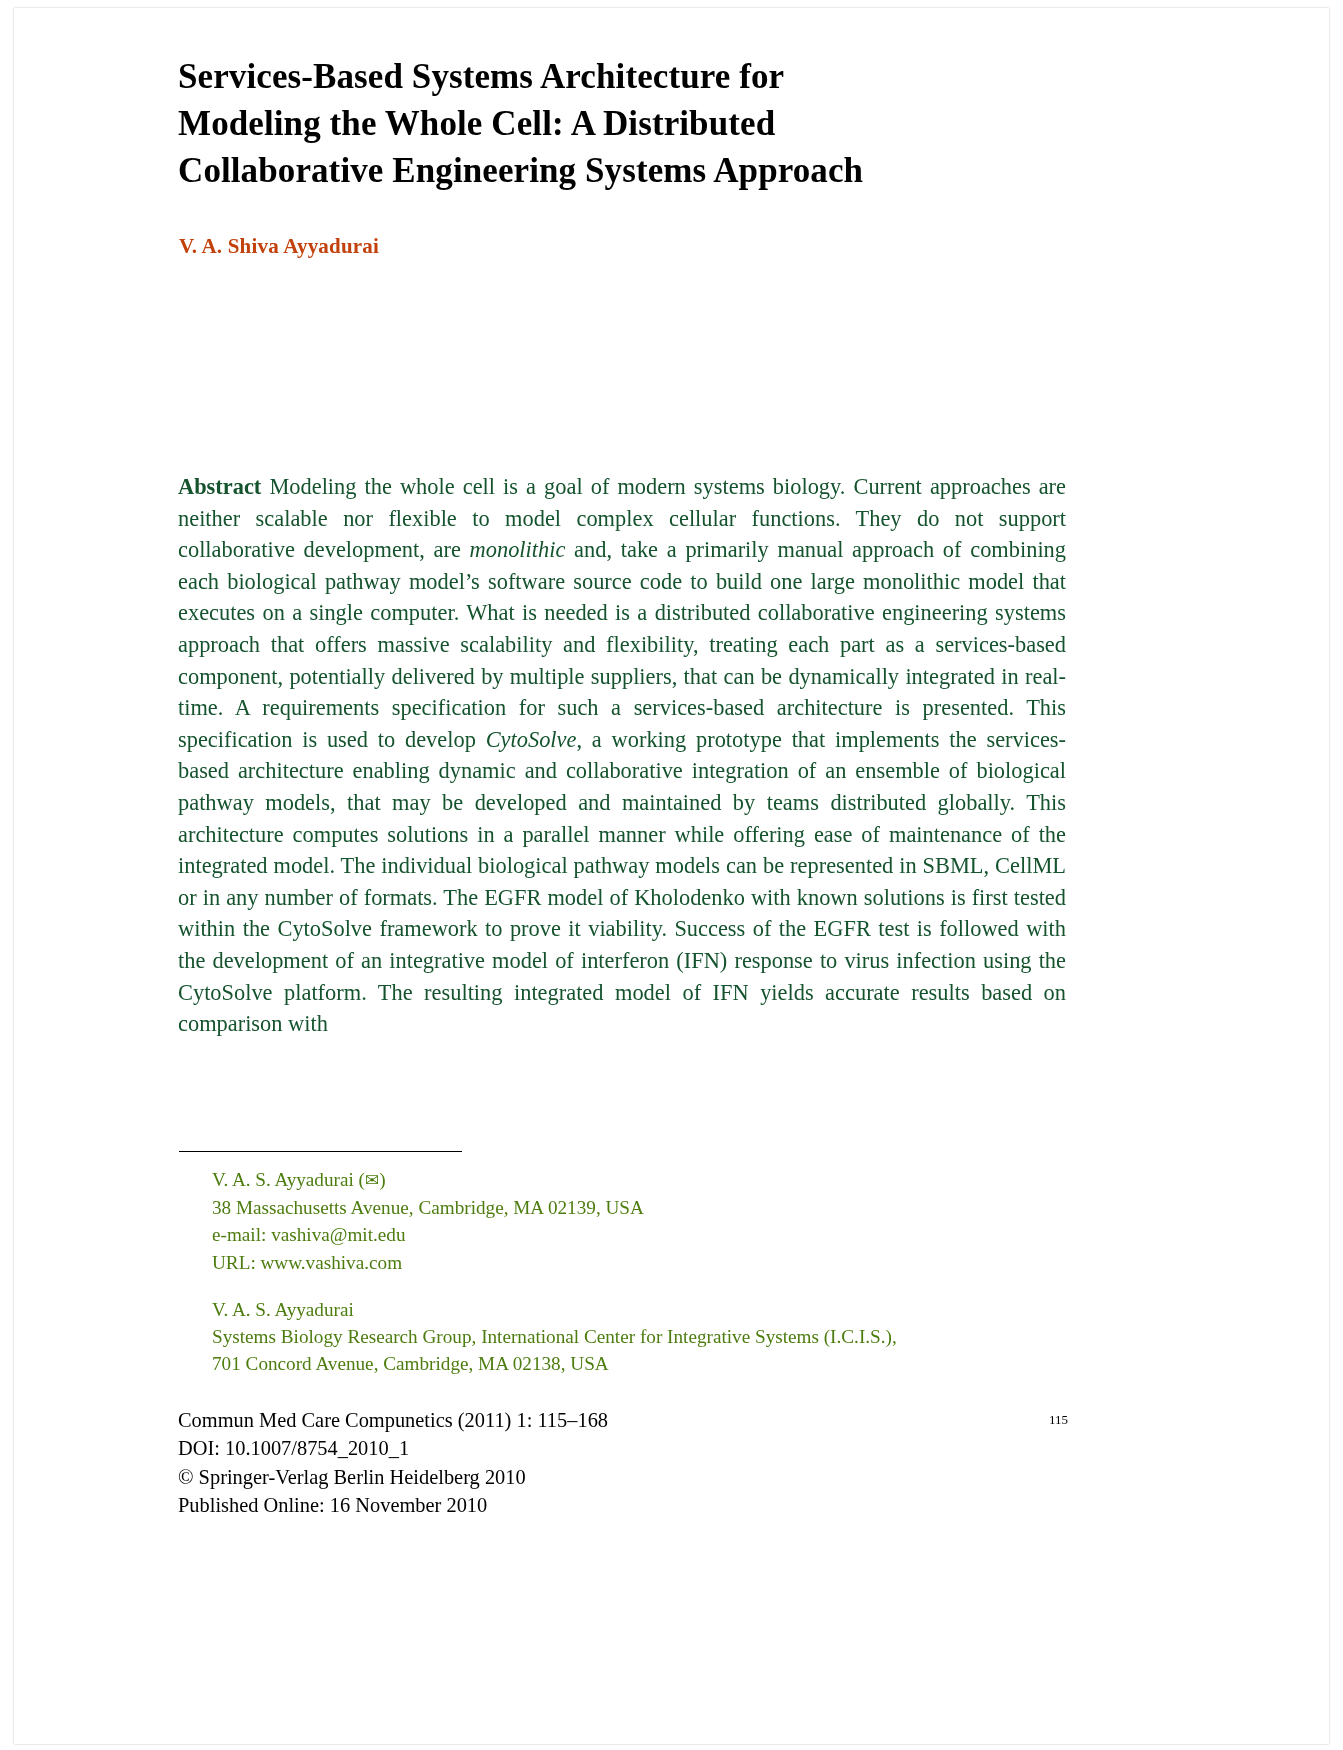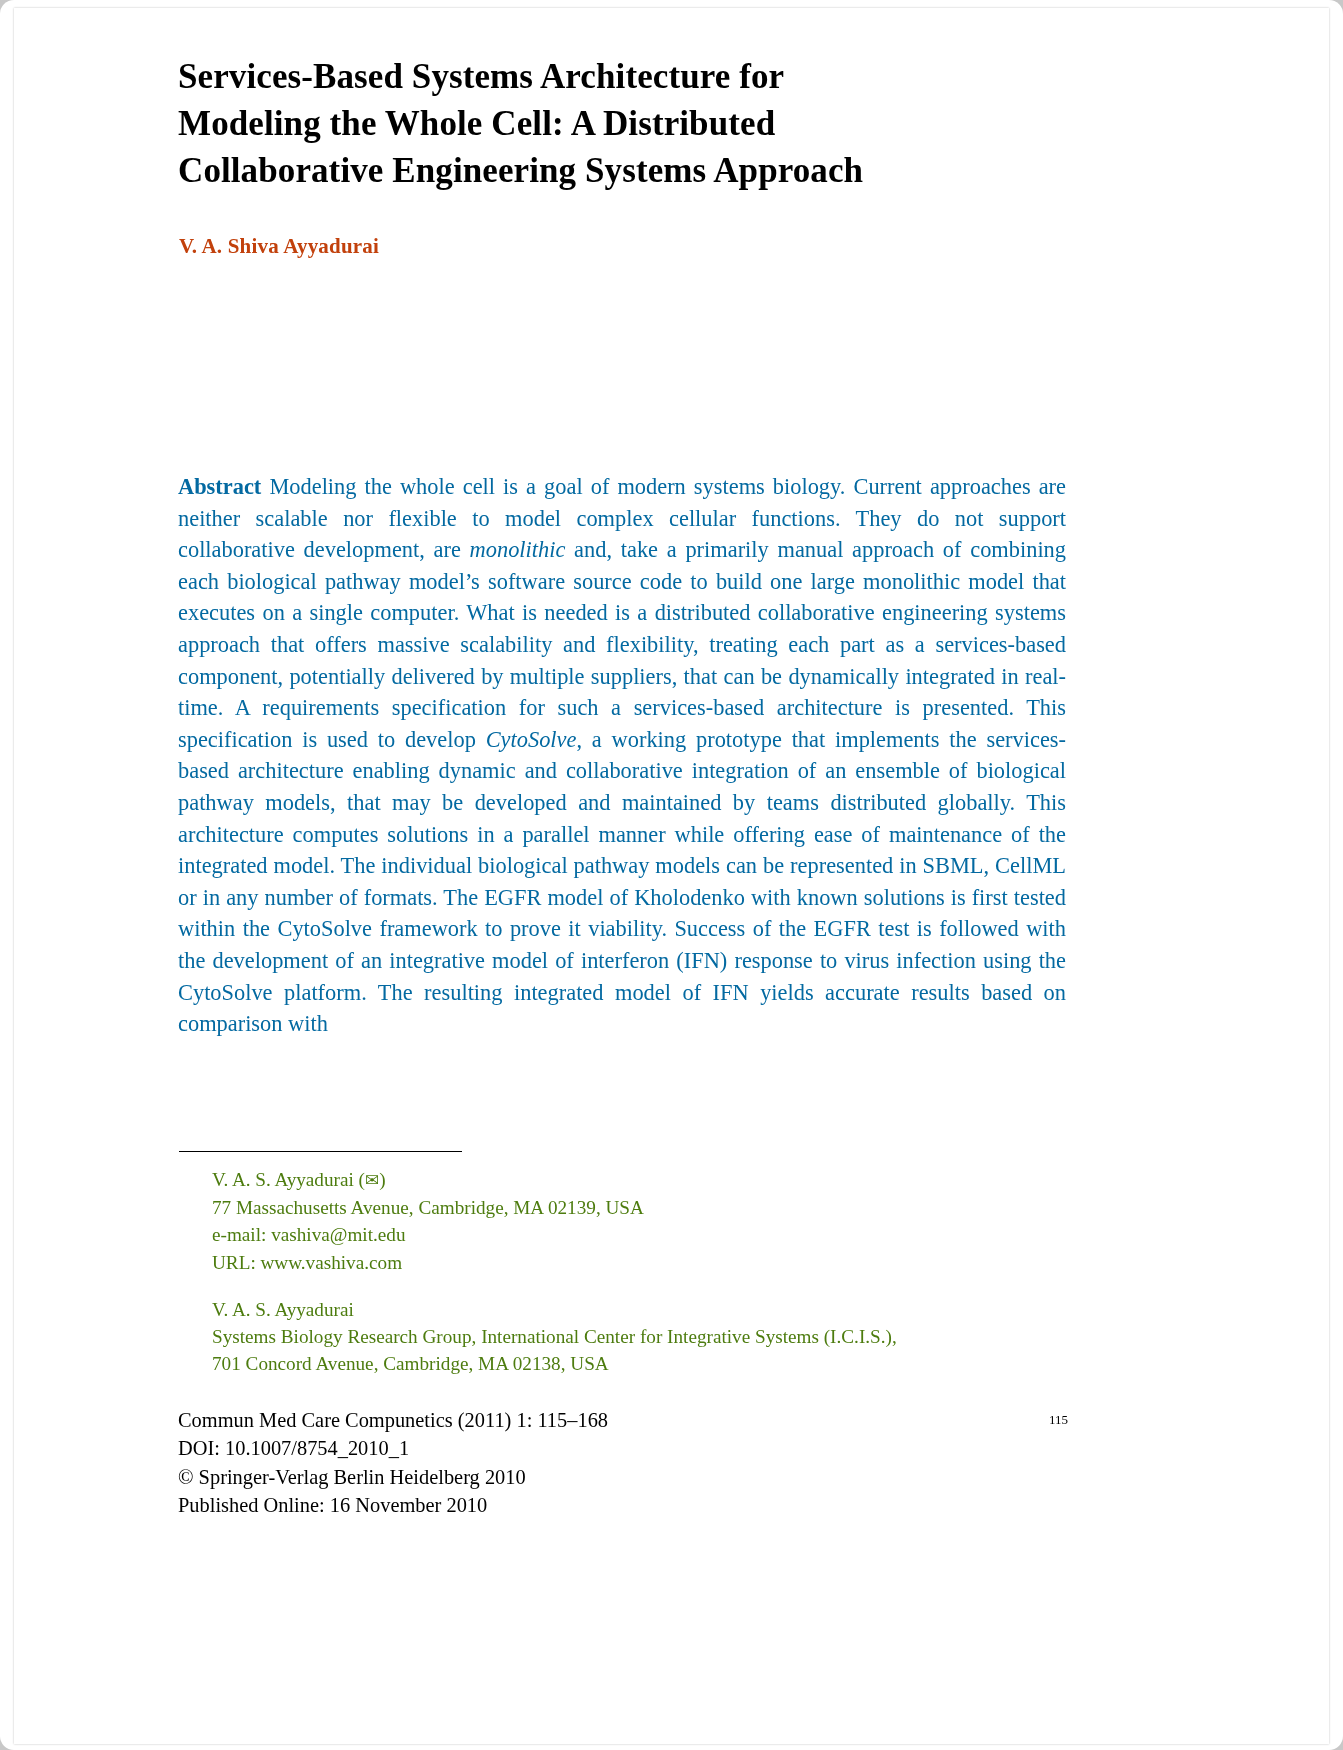--- a/index.html
+++ b/index.html
@@ -12,21 +12,20 @@
     height: 1750px;
     font-family: "Liberation Serif", "DejaVu Serif", serif;
     overflow: hidden;
   }
   .page-canvas {
     position: relative;
     width: 1343px;
     height: 1750px;
     background: #ffffff;
     box-sizing: border-box;
-    border-radius: 14px;
   }
   .page-sheet {
     position: absolute;
     left: 14px;
     top: 8px;
     width: 1315px;
     height: 1736px;
     background: #ffffff;
     box-shadow: 0 0 2px rgba(0,0,0,0.25);
     box-sizing: border-box;
@@ -69,21 +68,21 @@
   
   .abstract {
     position: absolute;
     left: 14px;
     top: 463px;
     width: 888px;
     font-size: 22.4px;
     line-height: 31.6px;
     text-align: justify;
     text-justify: inter-word;
-    color: #0369a1;
+    color: #14532d;
     hyphens: manual;
   }
   .abstract b { font-weight: bold; }
   .abstract i { font-style: italic; }
 
   
   .footnote-rule {
     position: absolute;
     left: 15px;
     top: 1143px;
@@ -145,21 +144,21 @@
 
       <div class="author">V. A. Shiva Ayyadurai</div>
 
       <div class="abstract"><b>Abstract</b><span> Modeling the whole cell is a goal of modern systems biology. Current approaches are neither scalable nor flexible to model complex cellular functions. They do not support collaborative development, are </span><i>monolithic</i><span> and, take a primarily manual approach of combining each biological pathway model’s software source code to build one large monolithic model that executes on a single computer. What is needed is a distributed collaborative engineering systems approach that offers massive scalability and flexibility, treating each part as a services-based component, potentially delivered by multiple suppliers, that can be dynamically integrated in real-time. A requirements specification for such a services-based architecture is presented. This specification is used to develop </span><i>CytoSolve</i><span>, a working prototype that implements the services-based architecture enabling dynamic and collaborative integration of an ensemble of biological pathway models, that may be developed and maintained by teams distributed globally. This architecture computes solutions in a parallel manner while offering ease of maintenance of the integrated model. The individual biological pathway models can be represented in SBML, CellML or in any number of formats. The EGFR model of Kholodenko with known solutions is first tested within the CytoSolve framework to prove it viability. Success of the EGFR test is followed with the development of an integrative model of interferon (IFN) response to virus infection using the CytoSolve platform. The resulting integrated model of IFN yields accurate results based on comparison with</span></div>
 
       <div class="footnote-rule"></div>
 
       <div class="footnote">
         <div class="footnote-block">
           <span class="fn-line"><span>V. A. S. Ayyadurai (</span><span class="envelope">✉</span><span>)</span></span>
-          <span class="fn-line">77 Massachusetts Avenue, Cambridge, MA 02139, USA</span>
+          <span class="fn-line">38 Massachusetts Avenue, Cambridge, MA 02139, USA</span>
           <span class="fn-line">e-mail: vashiva@mit.edu</span>
           <span class="fn-line">URL: www.vashiva.com</span>
         </div>
         <div class="footnote-block">
           <span class="fn-line">V. A. S. Ayyadurai</span>
           <span class="fn-line">Systems Biology Research Group, International Center for Integrative Systems (I.C.I.S.),</span>
           <span class="fn-line">701 Concord Avenue, Cambridge, MA 02138, USA</span>
         </div>
       </div>
 

